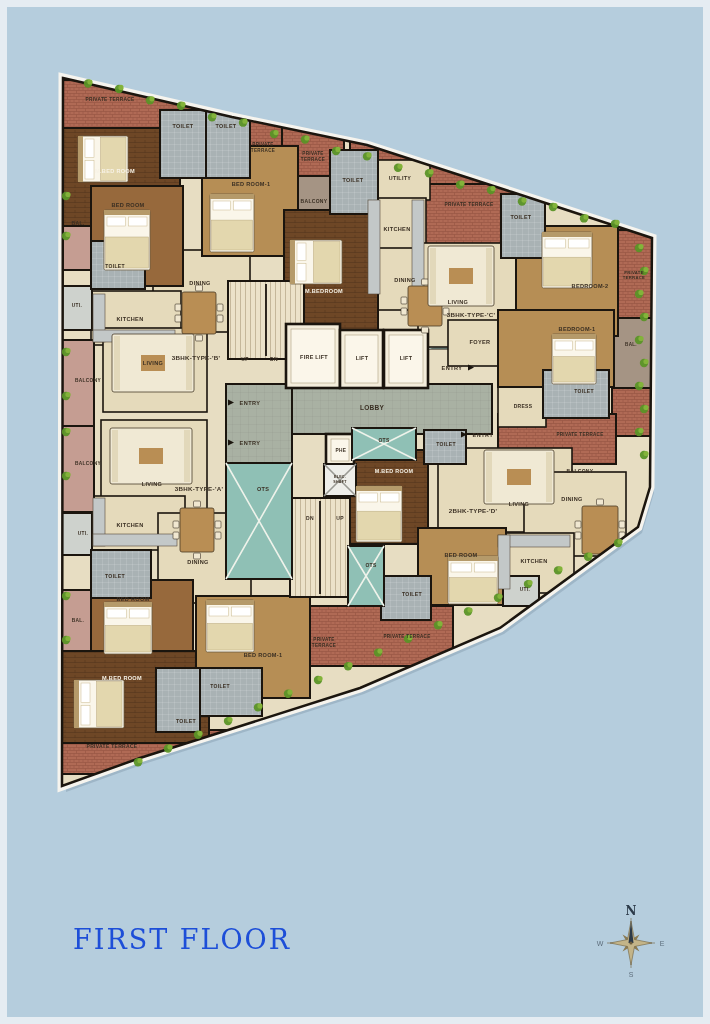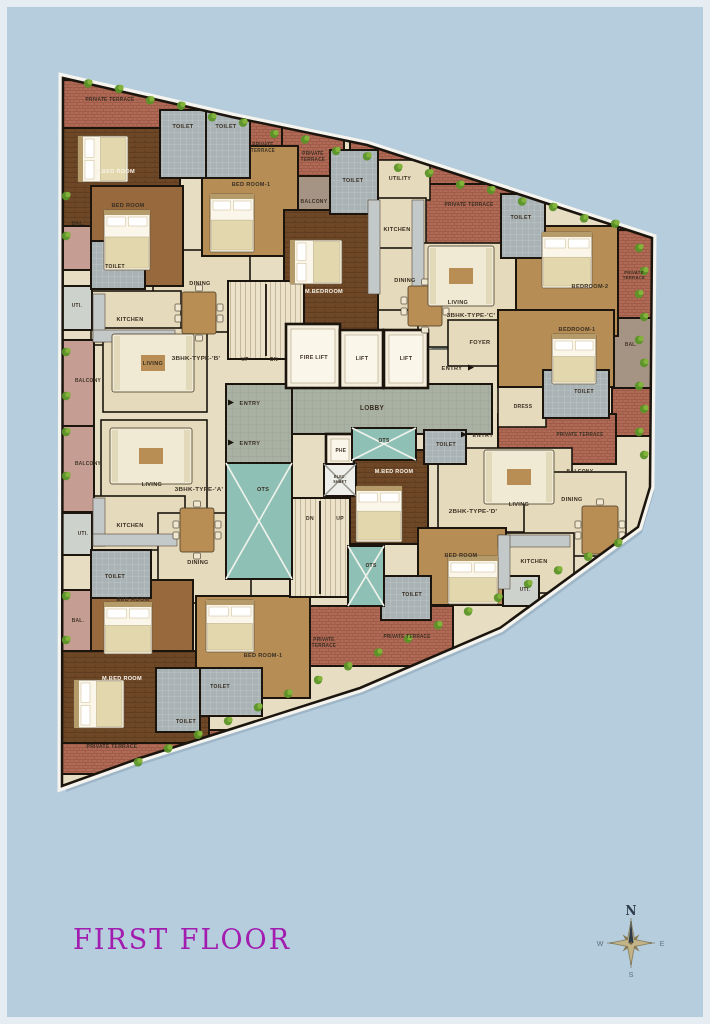--- a/index.html
+++ b/index.html
@@ -2,21 +2,21 @@
 <html><head>
 <meta charset="utf-8">
 <style>
   html,body{margin:0;padding:0;background:#8fa9bc;}
   .stage{position:relative;width:710px;height:1024px;background:#b5cddd;overflow:hidden;
          font-family:"Liberation Sans",sans-serif;}
   .frame{position:absolute;inset:0;border:7px solid #e5ecf2;pointer-events:none;z-index:5;}
   #plan-svg{position:absolute;left:0;top:0;z-index:1;}
   .title{position:absolute;left:73px;top:924px;z-index:2;
          font-family:"DejaVu Serif","Liberation Serif",serif;
-         font-size:27px;letter-spacing:2px;color:#a21caf;}
+         font-size:27px;letter-spacing:2px;color:#1d4ed8;}
 </style>
 </head>
 <body>
 
 <div class="stage">
   <svg id="plan-svg" width="710" height="1024" viewBox="0 0 710 1024">
       <defs>
     <clipPath id="bc">
           <polygon points="63,78 232,117 367,145 512,192 652,238 650,487 638,527 500,628 360,688 140,758 62,786"></polygon>
         </clipPath>

